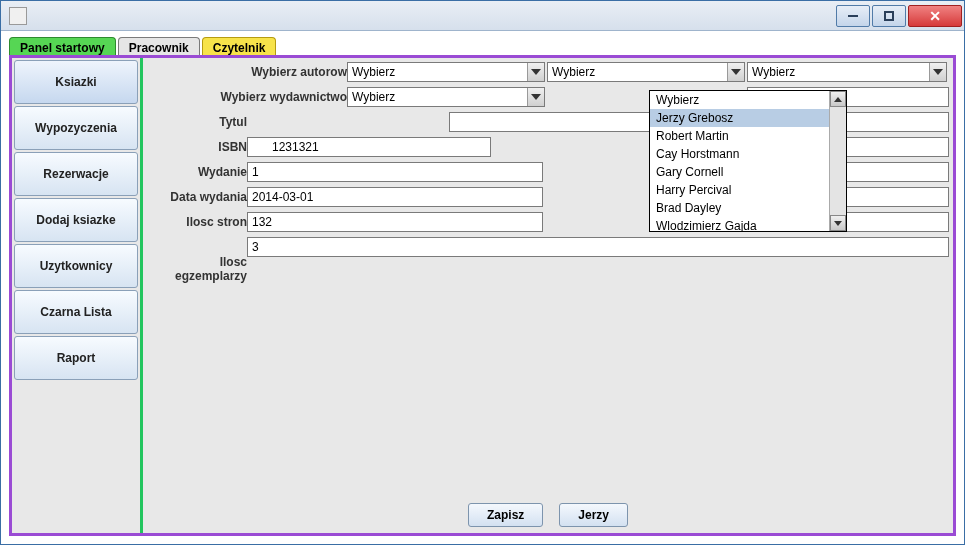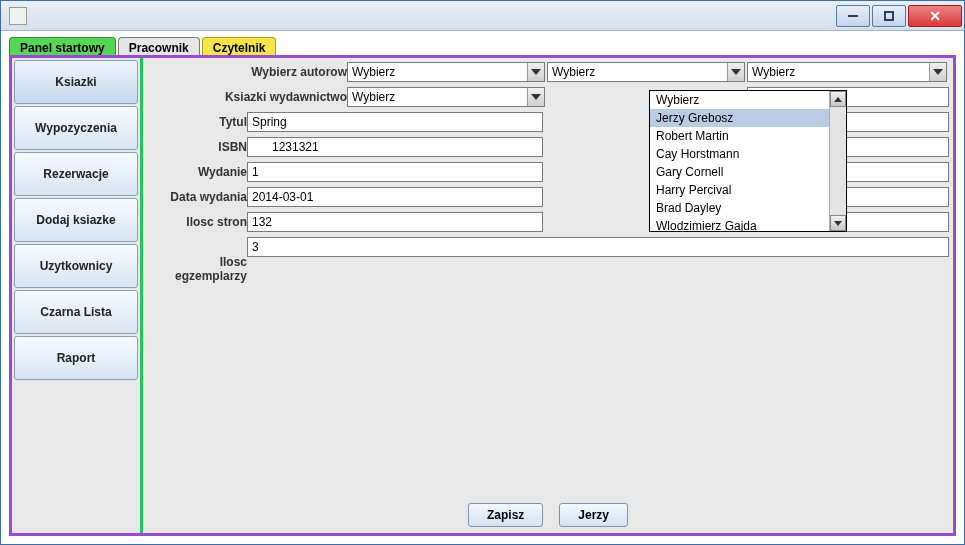--- a/index.html
+++ b/index.html
@@ -98,41 +98,40 @@
             </div>
             <div class="combo" style="flex:1;">
               <div class="ctext">Wybierz</div>
               <div class="carrow">
                   <div class="tri"></div>
                 </div>
             </div>
           </div>
 
           <div class="pub-row">
-            <div class="lbl">Ksiazki wydawnictwo</div>
+            <div class="lbl">Wybierz wydawnictwo</div>
             <div class="combo">
               <div class="ctext">Wybierz</div>
               <div class="carrow">
                   <div class="tri"></div>
                 </div>
             </div>
             <div style="width:198px;margin-right:2px;"></div>
             <div class="fld" style="flex:1;"></div>
           </div>
 
           <div class="row">
             <div class="lbl" style="width:100px;">Tytul</div>
-            <div class="fld" style="width:296px;flex:none;">Spring</div>
             <div style="width:198px;margin-left:2px;margin-right:2px;"></div>
             <div class="fld" style="flex:1;"></div>
           </div>
 
           <div class="row">
             <div class="lbl" style="width:100px;">ISBN</div>
-            <div class="fld" style="width:296px;flex:none;padding-left:24px;">1231321</div>
+            <div class="fld" style="width:244px;flex:none;padding-left:24px;">1231321</div>
             <div style="width:198px;margin-left:2px;margin-right:2px;"></div>
             <div class="fld" style="flex:1;"></div>
           </div>
 
           <div class="row">
             <div class="lbl" style="width:100px;">Wydanie</div>
             <div class="fld" style="width:296px;flex:none;">1</div>
             <div style="width:198px;margin-left:2px;margin-right:2px;"></div>
             <div class="fld" style="flex:1;"></div>
           </div>

